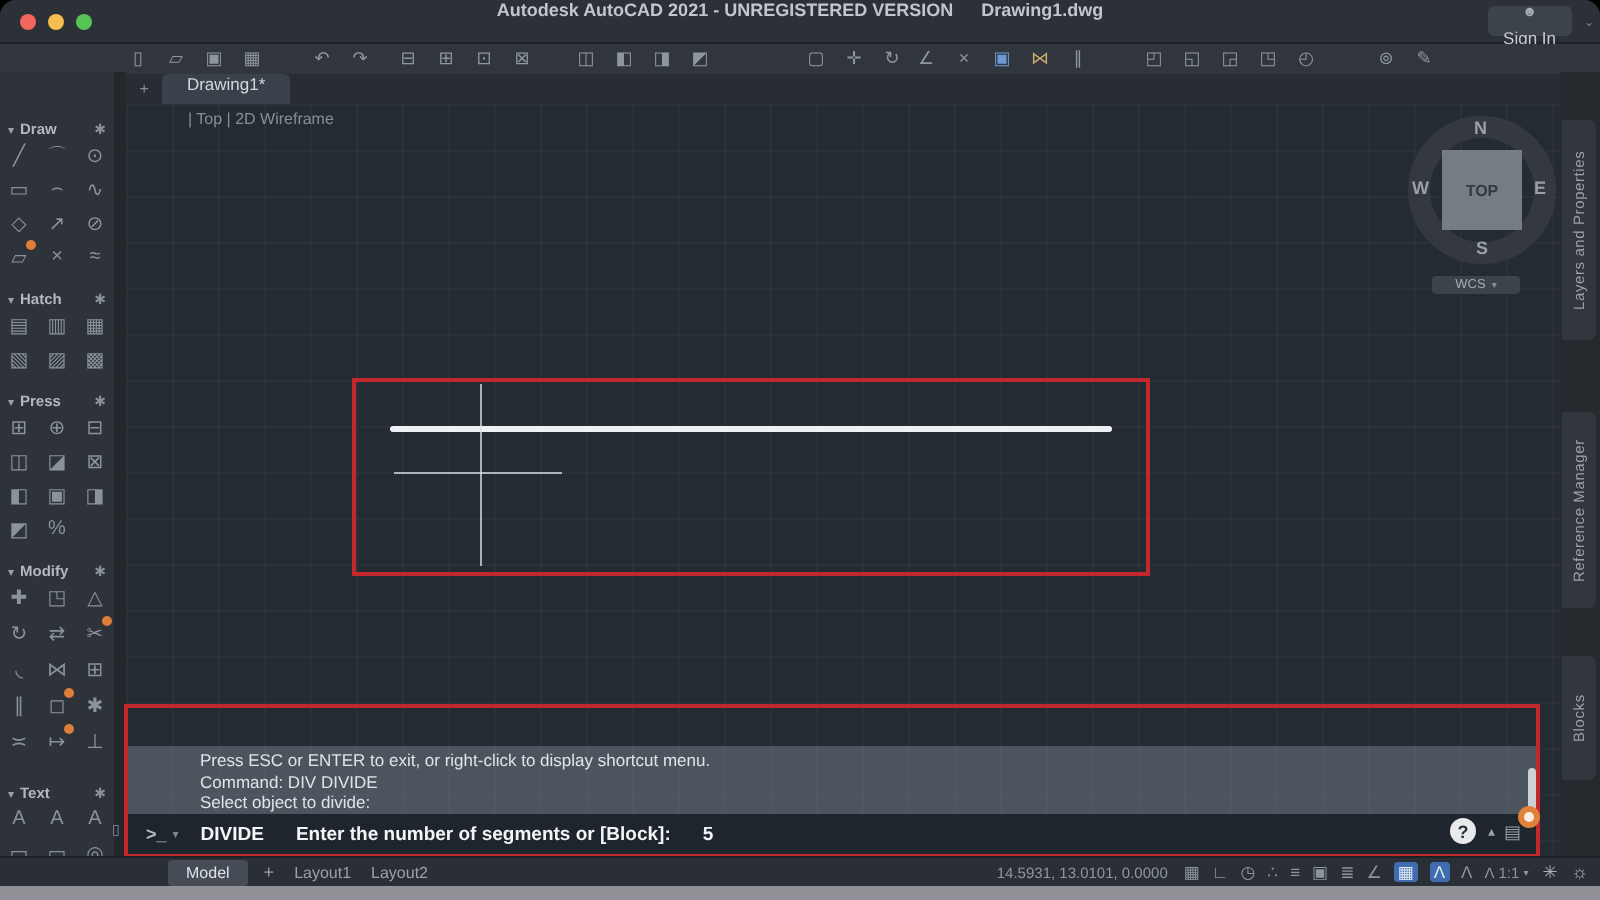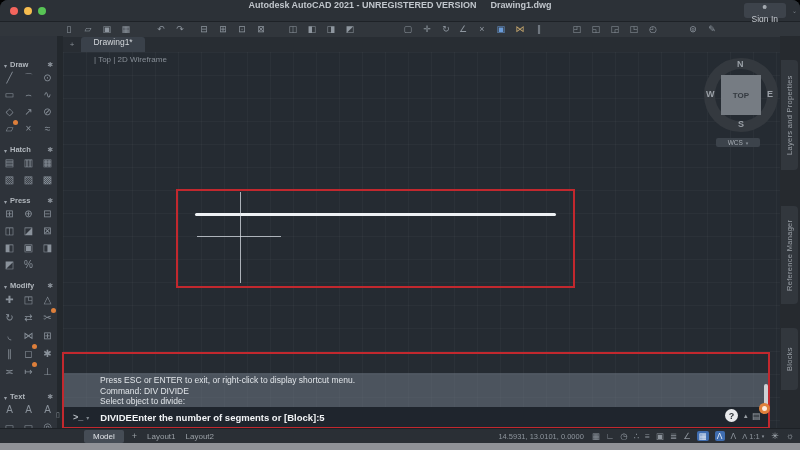--- a/index.html
+++ b/index.html
@@ -69,21 +69,21 @@
   
   #highlight-command{position:absolute;left:62px;top:352px;width:708px;height:77px;
     border:2px solid #c2282e;z-index:6;}
   #cmd-history{position:absolute;left:64px;top:373px;width:704px;height:34px;
     background:rgba(115,125,138,.5);padding:2px 0 0 36px;z-index:7;}
   .cmd-line{font-size:8.5px;line-height:10.5px;color:#e0e4e8;}
   #cmd-input{position:absolute;left:64px;top:407px;width:704px;height:20px;background:#1f252d;
     display:flex;align-items:center;z-index:7;}
   #cmd-prompt{margin-left:9px;font-size:9px;font-weight:bold;color:#b9bfc6;}
   #cmd-caret{margin-left:3px;font-size:6px;color:#7f868d;}
-  #cmd-text{margin-left:11px;font-size:9.5px;font-weight:bold;color:#f2f4f6;display:flex;gap:0;}
+  #cmd-text{margin-left:11px;font-size:9.5px;font-weight:bold;color:#f2f4f6;display:flex;gap:16px;}
   #cmd-help{position:absolute;left:725px;top:409px;width:13px;height:13px;border-radius:50%;
     background:#e8eaec;color:#2c3137;font-size:9px;font-weight:bold;display:flex;
     align-items:center;justify-content:center;z-index:8;}
   #cmd-tri{position:absolute;left:744px;top:412px;font-size:7px;color:#9aa0a6;z-index:8;}
   #cmd-scrollbar{position:absolute;left:764px;top:384px;width:4px;height:24px;background:#cdd1d5;
     border-radius:2px;z-index:8;}
   #cmd-kbd{position:absolute;left:752px;top:411px;font-size:9px;color:#9aa0a6;z-index:8;}
   #cmd-badge{position:absolute;left:759px;top:403px;width:11px;height:11px;border-radius:50%;
     background:#e0813c;z-index:9;}
   #cmd-badge i{position:absolute;left:3px;top:3px;width:5px;height:5px;border-radius:50%;

